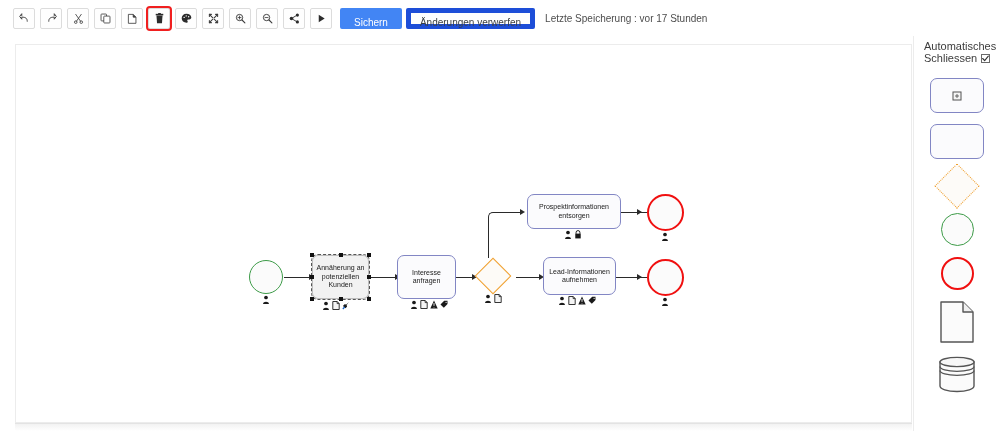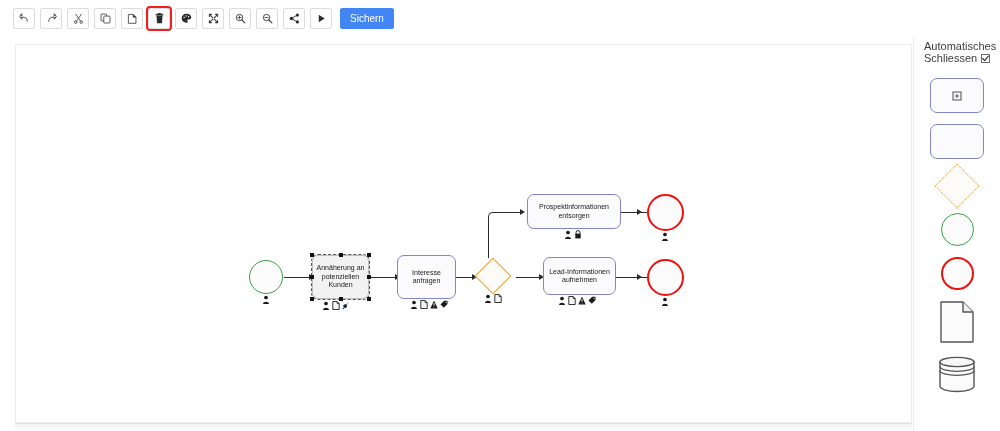--- a/index.html
+++ b/index.html
@@ -34,21 +34,21 @@
   .tbtn svg { display: block; }
   .tbtn.sel {
     outline: 2px solid #f01f1f;
     outline-offset: 0px;
     border-color: #dcdcdc;
   }
   .tgap { width: 3px; }
 
   .txtbtn {
     height: 21px;
-    border: 1px solid #1d4ed8;
+    border: 5px solid #1d4ed8;
     border-radius: 2px;
     background: #fefefe;
     color: #3c4043;
     font-size: 10px;
     line-height: 19px;
     padding: 0 9px;
     margin-right: 4px;
     white-space: nowrap;
     cursor: pointer;
     flex: 0 0 auto;
@@ -318,20 +318,22 @@
 
     <div class="tbtn">
       <svg width="11" height="11" viewBox="0 0 16 16">
         <path d="M4 2.6 L12.6 8 L4 13.4 Z" fill="#2c2c2c"></path>
       </svg>
     </div>
 
     <div class="tgap"></div>
 
     <button class="txtbtn primary">Sichern</button>
+    <button class="txtbtn">Änderungen verwerfen</button>
+    <span class="savenote">Letzte Speicherung : vor 17 Stunden</span>
   </div>
 
   <div class="canvas">
 
     <div class="conn h" style="left:268px; top:232px; width:27px;"></div>
     <div class="arrowhead" style="left:293px; top:229px;"></div>
 
     <div class="conn h" style="left:354px; top:232px; width:27px;"></div>
     <div class="arrowhead" style="left:379px; top:229px;"></div>
 

